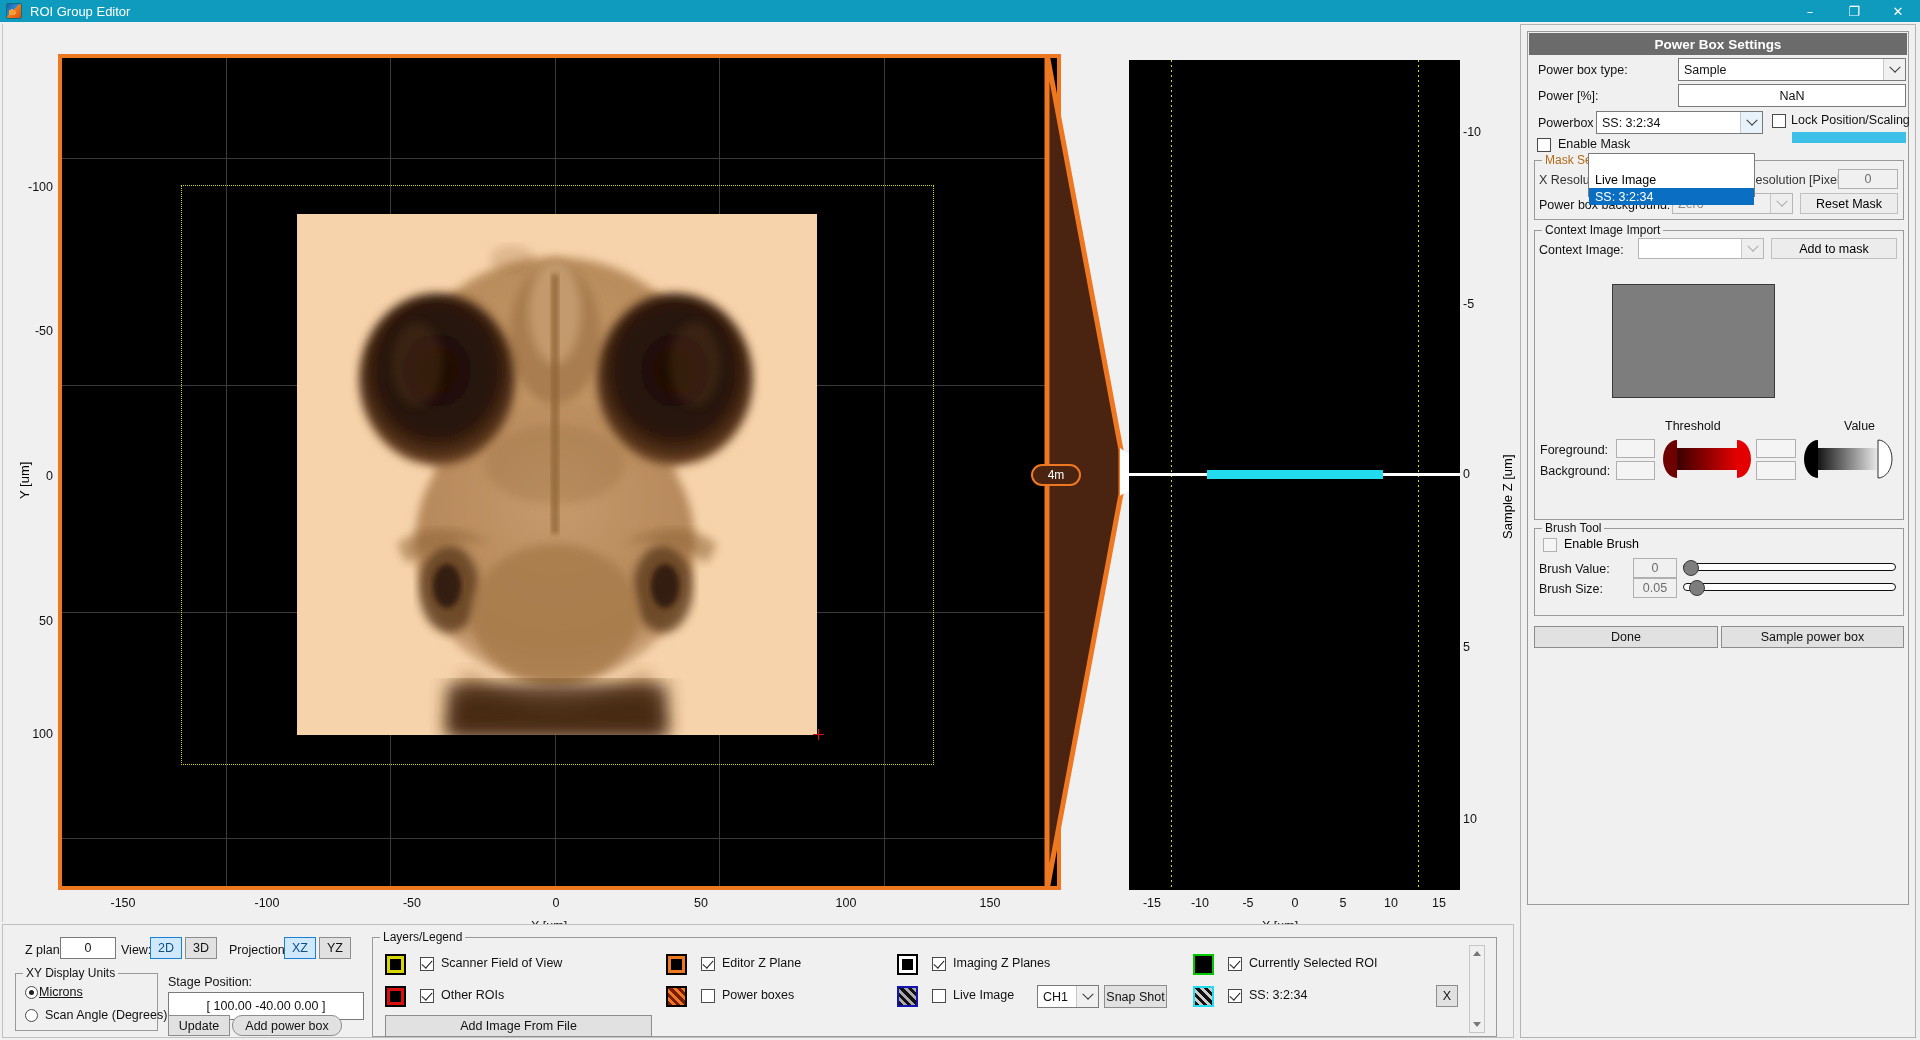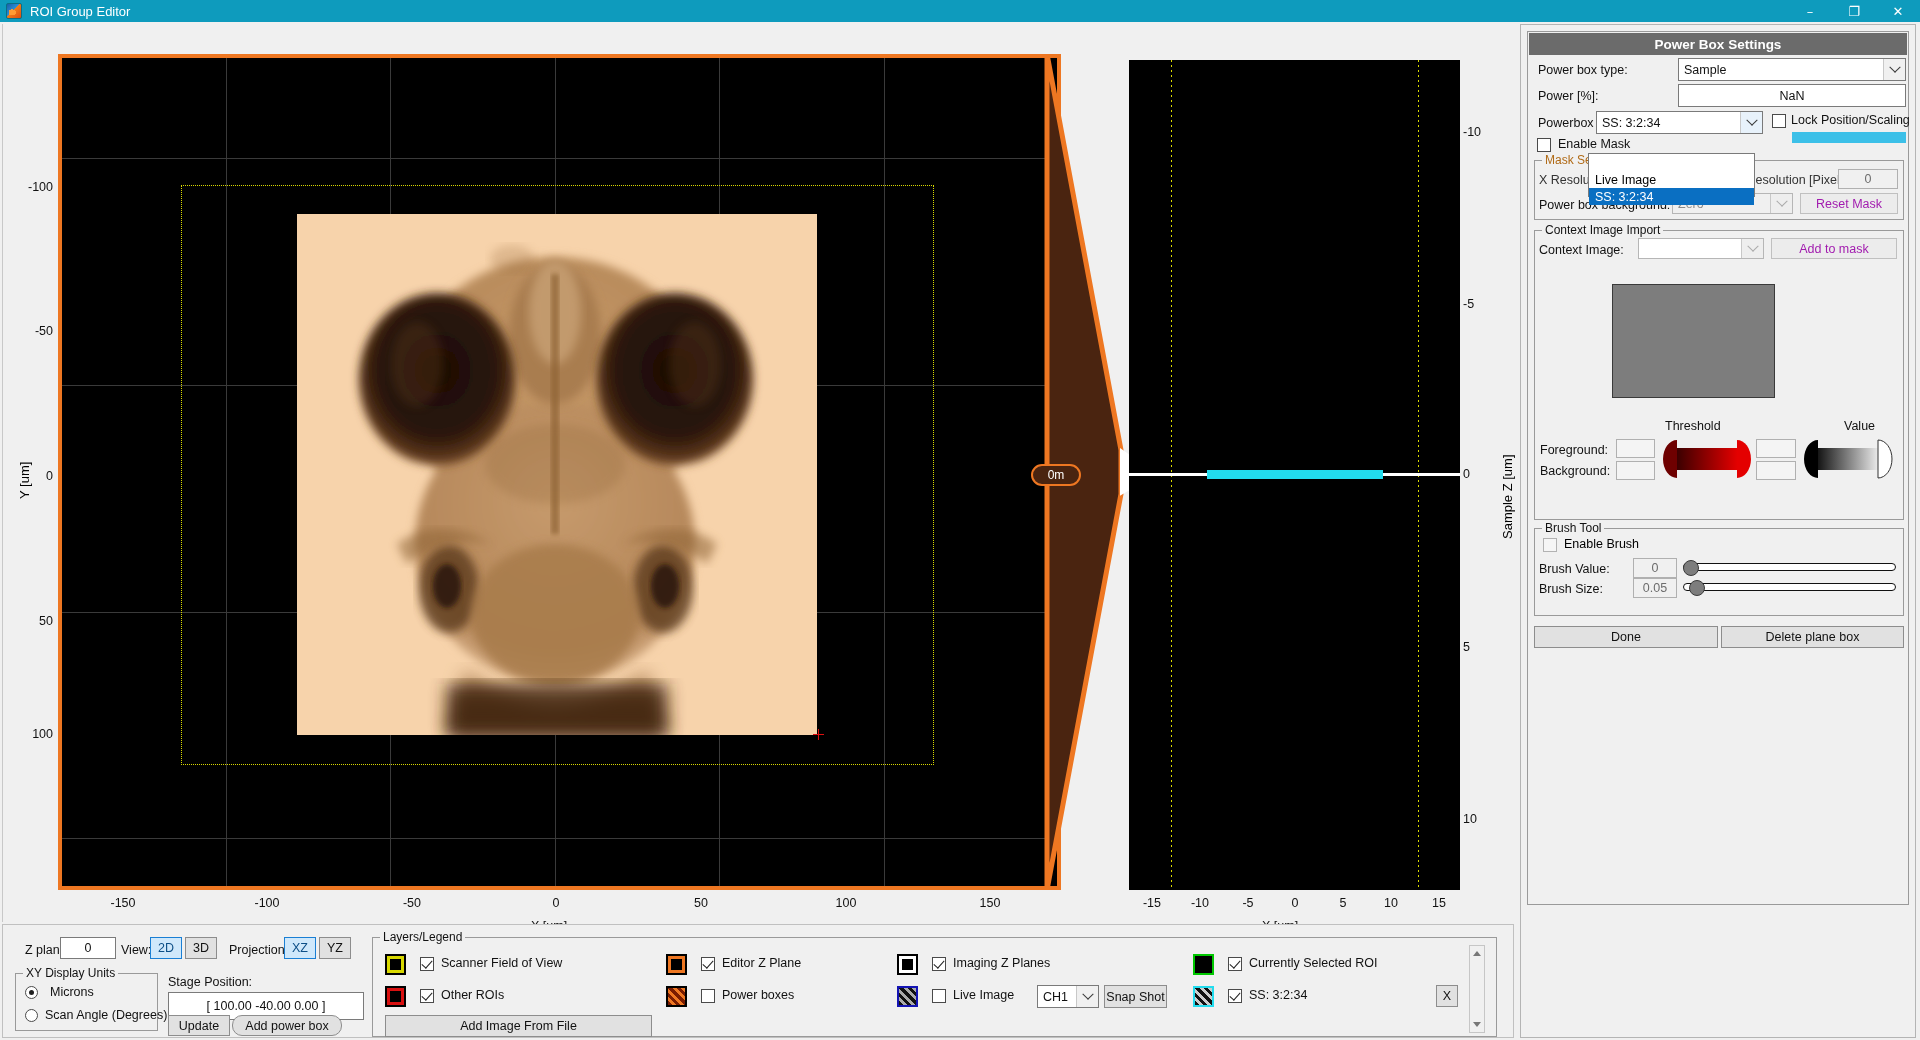--- a/index.html
+++ b/index.html
@@ -95,21 +95,21 @@
   .grp > .grp-title { position:absolute; top:-8px; left:7px; background:#f0f0f0;
                       padding:0 3px; font-size:12px; color:#111; }
 
   .lbl { position:absolute; font-size:12.5px; color:#111; white-space:nowrap; }
   .tbox { position:absolute; background:#fff; border:1px solid #7a7a7a;
           font-size:12.5px; display:flex; align-items:center; justify-content:center; color:#111; }
   .tbox.dis { background:#f0f0f0; color:#6d6d6d; border-color:#b0b0b0; }
   .btn { position:absolute; background:#e1e1e1; border:1px solid #8d8d8d;
          font-size:12.5px; display:flex; align-items:center; justify-content:center;
          color:#111; cursor:default; }
-  .btn.dis { color:#a21caf; background:#ececec; border-color:#c0c0c0; }
+  .btn.dis { color:#000000; background:#ececec; border-color:#c0c0c0; }
   .btn.sel { background:#cfe8fb; border-color:#1a7fd4; color:#0d4f87; }
   .cbx { position:absolute; width:14px; height:14px; border:1px solid #4a4a4a; background:#fff; }
   .cbx.checked::after { content:""; position:absolute; left:3px; top:0px; width:5px; height:9px;
                         border:solid #202020; border-width:0 1.6px 1.6px 0; transform:rotate(42deg); }
   .cbx.dis { border-color:#b2b2b2; background:#f5f5f5; }
   .radio { position:absolute; width:13px; height:13px; border:1px solid #4a4a4a; border-radius:50%; background:#fff; }
   .radio.on::after { content:""; position:absolute; left:3px; top:3px; width:5px; height:5px;
                      border-radius:50%; background:#202020; }
   .swatch { position:absolute; width:21px; height:21px; border:2px solid #000; }
   .sel-combo { position:absolute; background:#fff; border:1px solid #7a7a7a; font-size:12.5px;
@@ -255,21 +255,21 @@
       </svg>
     </div>
 
     <div id="editor-z-plane"></div>
     <div id="cross-marker"></div>
 
     <svg id="wedge" viewBox="0 0 130 836" preserveAspectRatio="none">
       <polygon points="4,0 4,836 78,440 78,396" fill="#4a2410" stroke="#ee7722" stroke-width="5"></polygon>
       <polygon points="78,396 78,440 112,420" fill="#ffffff" stroke="#ffffff" stroke-width="2"></polygon>
     </svg>
-    <div id="zero-tag">0m</div>
+    <div id="zero-tag">4m</div>
 
     <div class="tick-x" style="left:120px; top:872px;">-150</div>
     <div class="tick-x" style="left:264px; top:872px;">-100</div>
     <div class="tick-x" style="left:409px; top:872px;">-50</div>
     <div class="tick-x" style="left:553px; top:872px;">0</div>
     <div class="tick-x" style="left:698px; top:872px;">50</div>
     <div class="tick-x" style="left:843px; top:872px;">100</div>
     <div class="tick-x" style="left:987px; top:872px;">150</div>
     <div class="axis-label" style="left:528px; top:895px;">X [um]</div>
 
@@ -311,21 +311,21 @@
     <div class="lbl" style="left:118px; top:18px;">View:</div>
     <div class="btn sel" style="left:147px; top:12px; width:32px; height:22px;">2D</div>
     <div class="btn" style="left:182px; top:12px; width:32px; height:22px;">3D</div>
     <div class="lbl" style="left:226px; top:18px;">Projection:</div>
     <div class="btn sel" style="left:281px; top:12px; width:32px; height:22px;">XZ</div>
     <div class="btn" style="left:316px; top:12px; width:32px; height:22px;">YZ</div>
 
     <div class="grp" style="left:12px; top:48px; width:143px; height:58px;">
       <span class="grp-title">XY Display Units</span>
       <span class="radio on" style="left:9px; top:12px;"></span>
-      <span class="lbl" style="left:34px; top:11px;">Microns</span>
+      <span class="lbl" style="left:23px; top:11px;text-decoration:underline;">Microns</span>
       <span class="radio" style="left:9px; top:35px;"></span>
       <span class="lbl" style="left:29px; top:34px;">Scan Angle (Degrees)</span>
     </div>
 
     <div class="lbl" style="left:165px; top:50px;">Stage Position:</div>
     <div class="tbox" style="left:165px; top:67px; width:196px; height:28px;">[ 100.00  -40.00  0.00 ]</div>
     <div class="btn" style="left:165px; top:90px; width:62px; height:21px;">Update</div>
     <div class="btn" style="left:229px; top:90px; width:110px; height:21px;border-radius:10px;">Add power box</div>
 
     <div class="grp" style="left:369px; top:12px; width:1125px; height:100px;">
@@ -491,21 +491,21 @@
 
         <span class="lbl" style="left:4px; top:53px;">Brush Size:</span>
         <span class="tbox dis" style="left:98px; top:49px; width:44px; height:20px;">0.05</span>
         <span class="minislider" style="left:148px; top:51px; width:213px;">
           <span class="bar"></span>
             <span class="hand" style="left:6px;"></span>
         </span>
       </div>
 
       <div class="btn" style="left:6px; top:594px; width:184px; height:22px;">Done</div>
-      <div class="btn" style="left:193px; top:594px; width:183px; height:22px;">Delete plane box</div>
+      <div class="btn" style="left:193px; top:594px; width:183px; height:22px;">Sample power box</div>
     </div>
   </div>
 
   <div id="pb-loc-list">
     <div class="opt"></div>
     <div class="opt">Live Image</div>
     <div class="opt hl">SS: 3:2:34</div>
   </div>
 
 </div>

